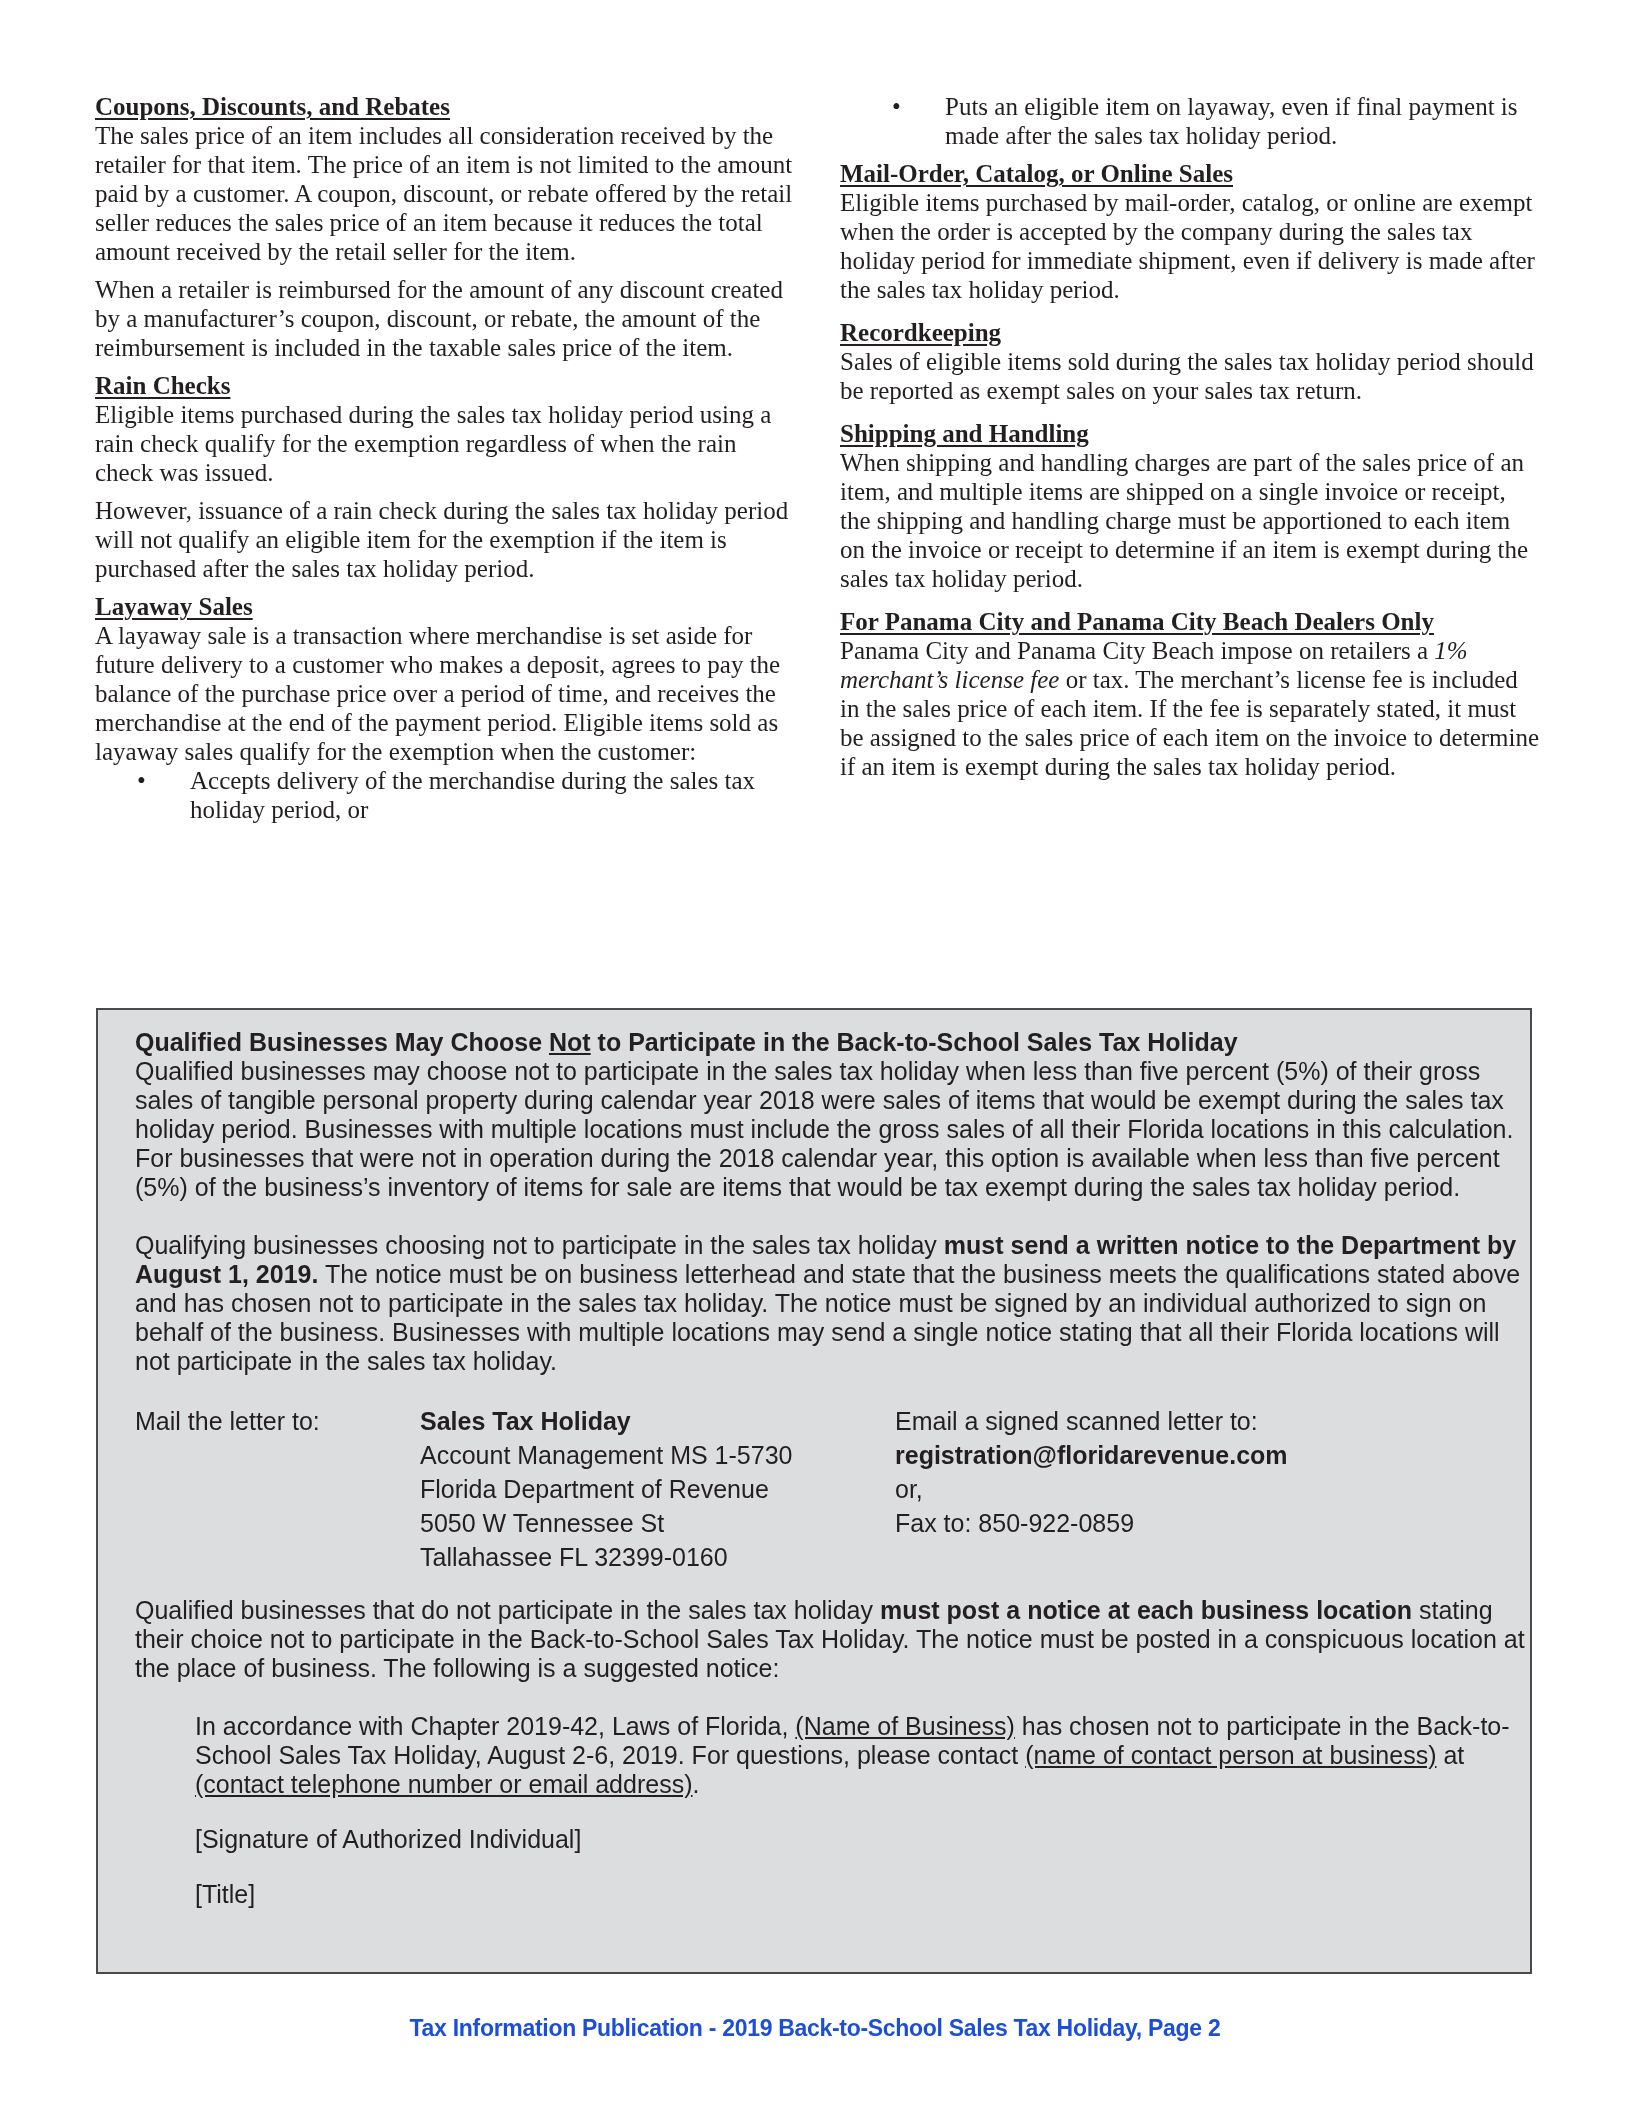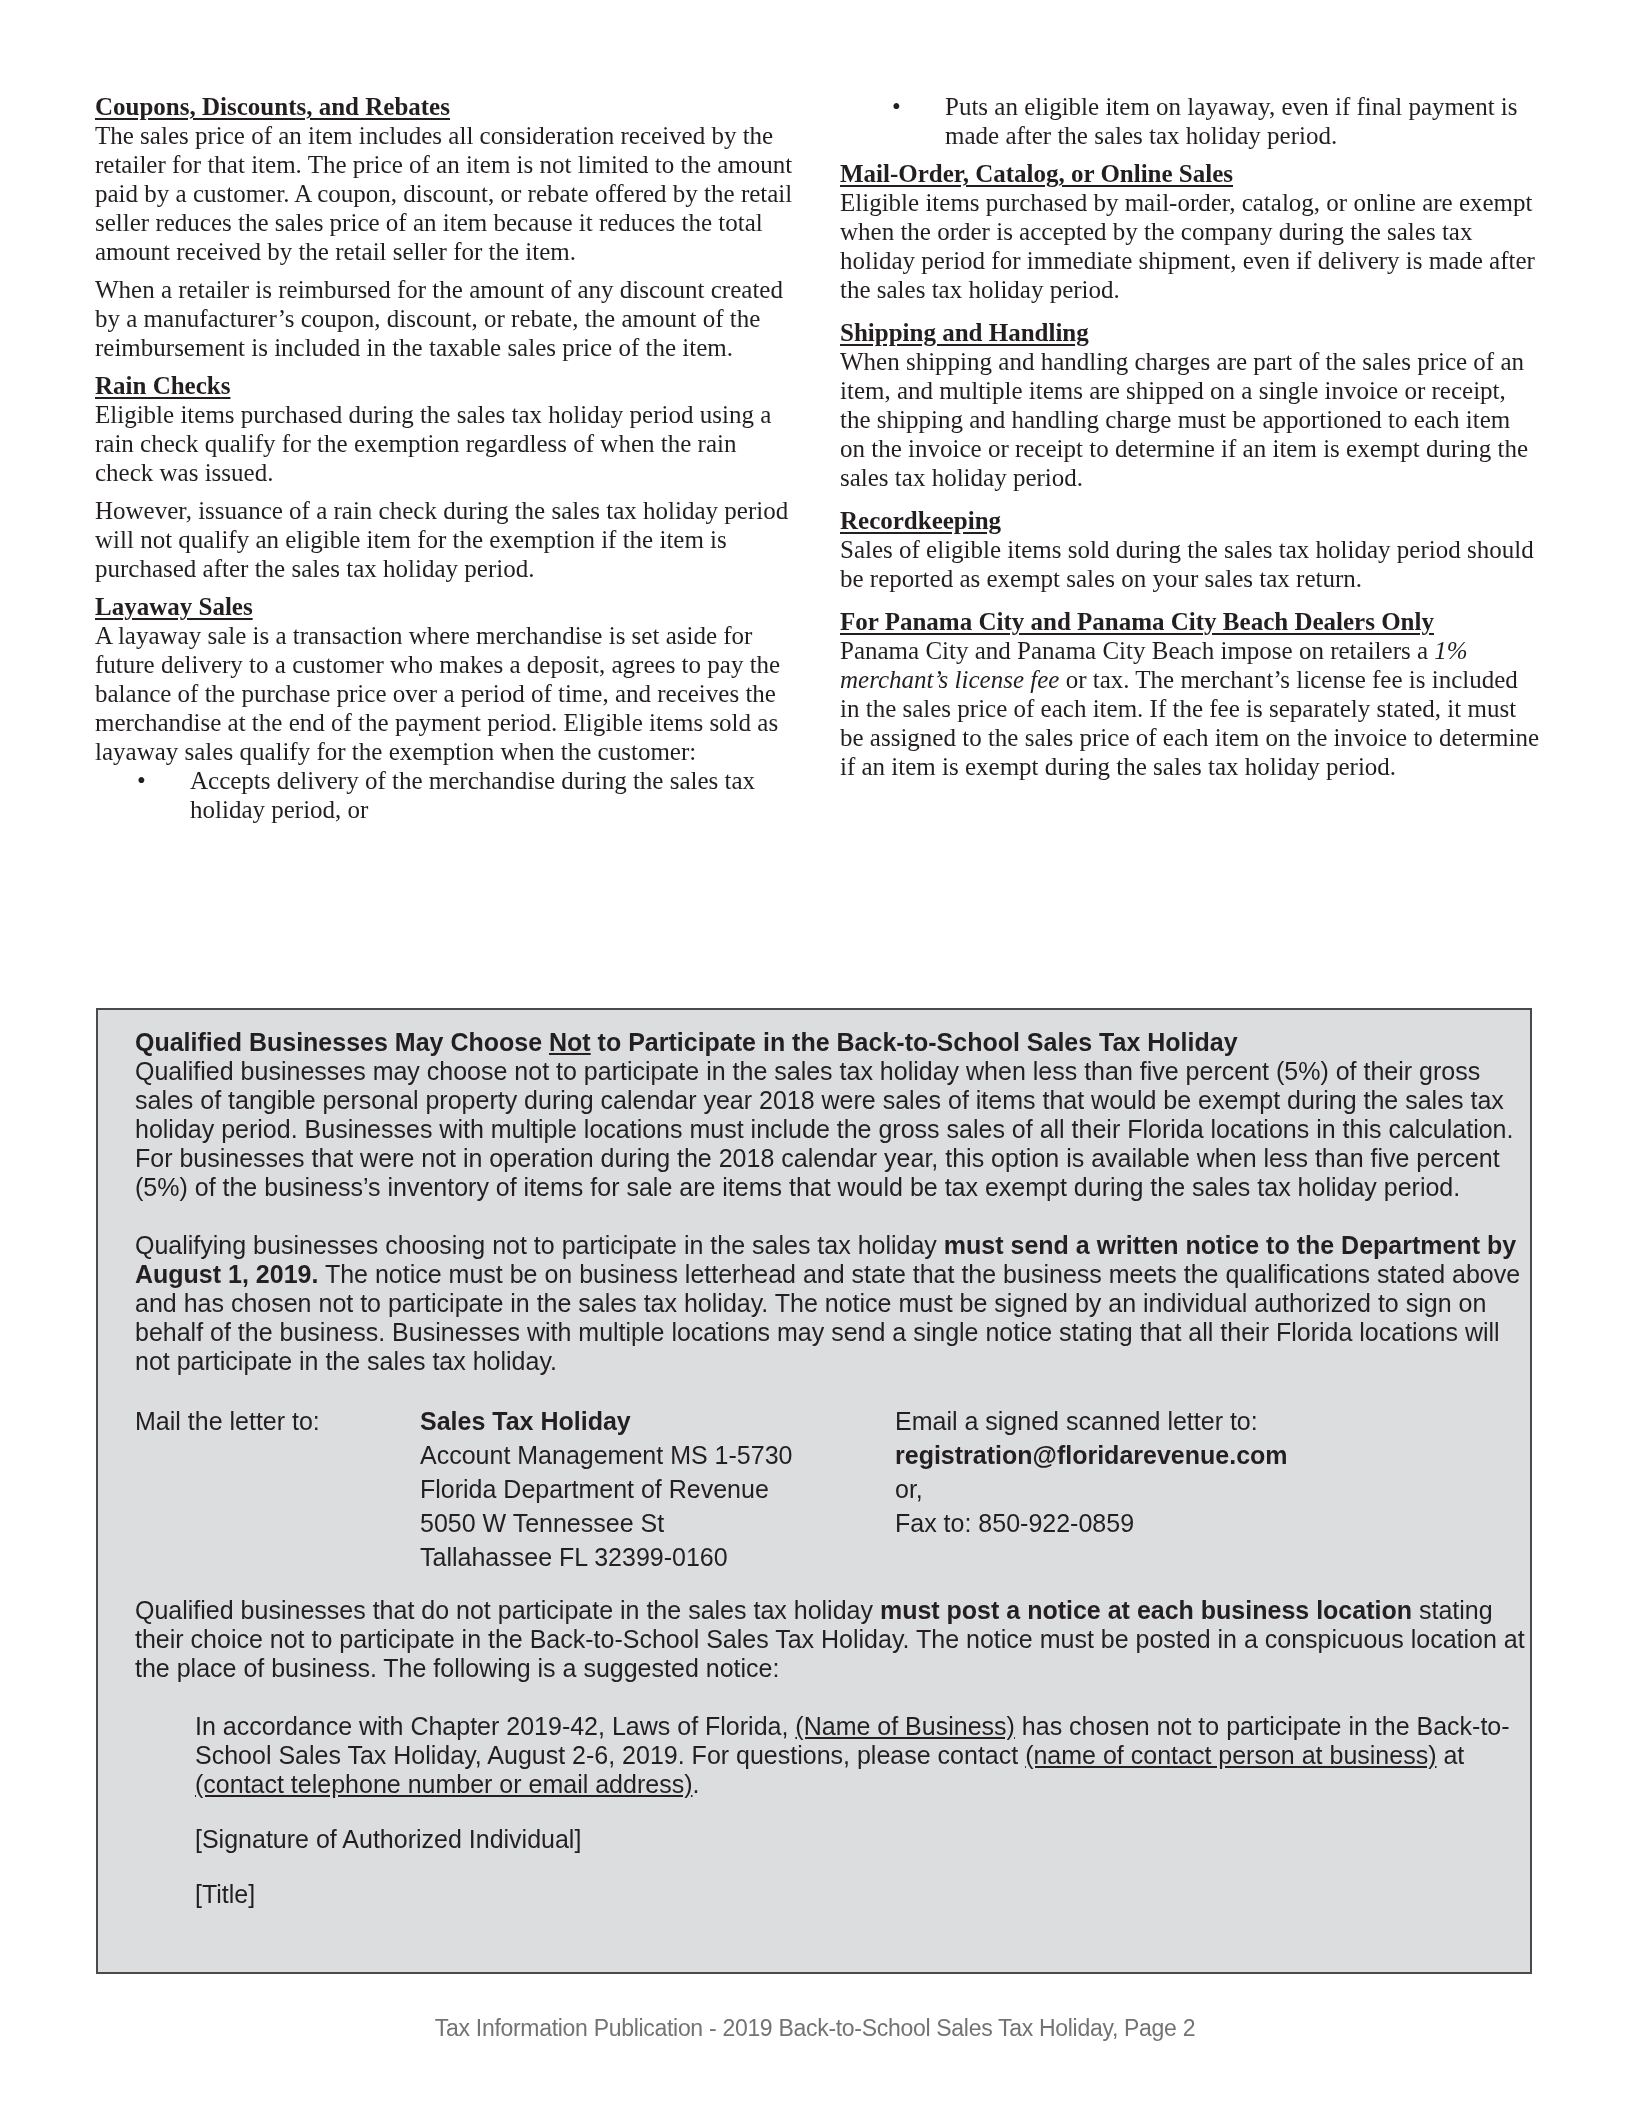--- a/index.html
+++ b/index.html
@@ -21,22 +21,22 @@
          font-size: 25px; line-height: 29px; }
   .box-inner { position: absolute; left: 21px; top: 18px; width: 1400px; margin-left: 16px; }
   .b { font-weight: bold; }
   .u { text-decoration: underline; }
   .mail { position: relative; height: 170px; margin-top: 28px; line-height: 34px; text-decoration: underline; }
   .mail .c1 { position: absolute; left: 0; top: 0; }
   .mail .c2 { position: absolute; left: 285px; top: 0; }
   .mail .c3 { position: absolute; left: 760px; top: 0; }
   .notice { padding-left: 60px; }
   .footer { position: absolute; top: 2015px; left: 0; width: 1630px; text-align: center;
-            font-family: "Liberation Sans", sans-serif; font-weight: normal; font-size: 23px;
-            color: #737373; letter-spacing: -0.3px; }
+            font-family: "Liberation Sans", sans-serif; font-weight: bold; font-size: 23px;
+            color: #1d4ed8; letter-spacing: -0.3px; }
 </style>
 </head>
 <body>
 
 <div class="col col-left">
   <div class="sec">
     <p class="h">Coupons, Discounts, and Rebates</p>
     <p>The sales price of an item includes all consideration received by the retailer for that item. The price of an item is not limited to the amount paid by a customer. A coupon, discount, or rebate offered by the retail seller reduces the sales price of an item because it reduces the total amount received by the retail seller for the item.</p>
     <p class="para-gap">When a retailer is reimbursed for the amount of any discount created by a manufacturer’s coupon, discount, or rebate, the amount of the reimbursement is included in the taxable sales price of the item.</p>
   </div>
@@ -60,26 +60,26 @@
     <div class="bullet">
       <span class="dot">•</span>
       <span>Puts an eligible item on layaway, even if final payment is made after the sales tax holiday period.</span>
     </div>
   </div>
   <div class="sec">
     <p class="h">Mail-Order, Catalog, or Online Sales</p>
     <p>Eligible items purchased by mail-order, catalog, or online are exempt when the order is accepted by the company during the sales tax holiday period for immediate shipment, even if delivery is made after the sales tax holiday period.</p>
   </div>
   <div class="sec" style="margin-top:14px">
+    <p class="h">Recordkeeping</p>
+    <p>Sales of eligible items sold during the sales tax holiday period should be reported as exempt sales on your sales tax return.</p>
+  </div>
+  <div class="sec" style="margin-top:14px">
     <p class="h">Shipping and Handling</p>
     <p>When shipping and handling charges are part of the sales price of an item, and multiple items are shipped on a single invoice or receipt, the shipping and handling charge must be apportioned to each item on the invoice or receipt to determine if an item is exempt during the sales tax holiday period.</p>
-  </div>
-  <div class="sec" style="margin-top:14px">
-    <p class="h">Recordkeeping</p>
-    <p>Sales of eligible items sold during the sales tax holiday period should be reported as exempt sales on your sales tax return.</p>
   </div>
   <div class="sec" style="margin-top:14px">
     <p class="h">For Panama City and Panama City Beach Dealers Only</p>
     <p><span>Panama City and Panama City Beach impose on retailers a </span><i>1% merchant’s license fee</i><span> or tax. The merchant’s license fee is included in the sales price of each item. If the fee is separately stated, it must be assigned to the sales price of each item on the invoice to determine if an item is exempt during the sales tax holiday period.</span></p>
   </div>
 </div>
 
 <div class="box">
   <div class="box-inner">
     <p class="b"><span>Qualified Businesses May Choose </span><span class="u">Not</span><span> to Participate in the Back-to-School Sales Tax Holiday</span></p>

